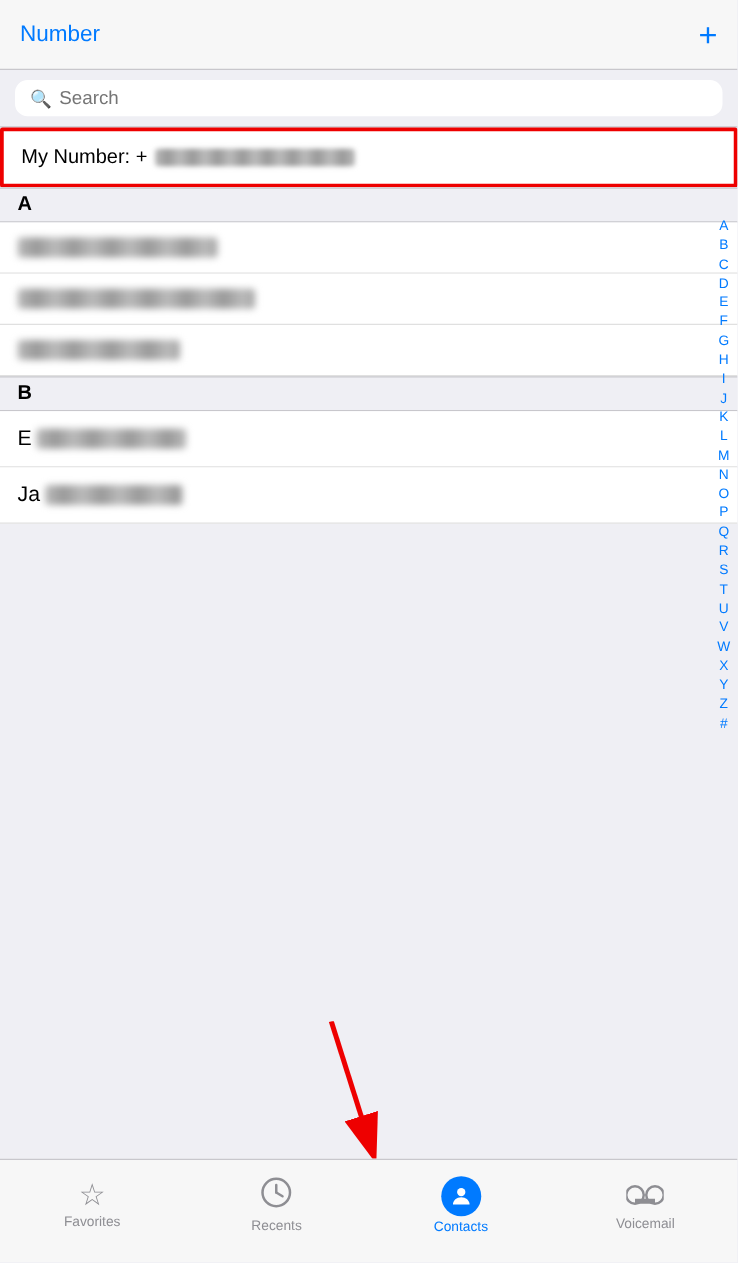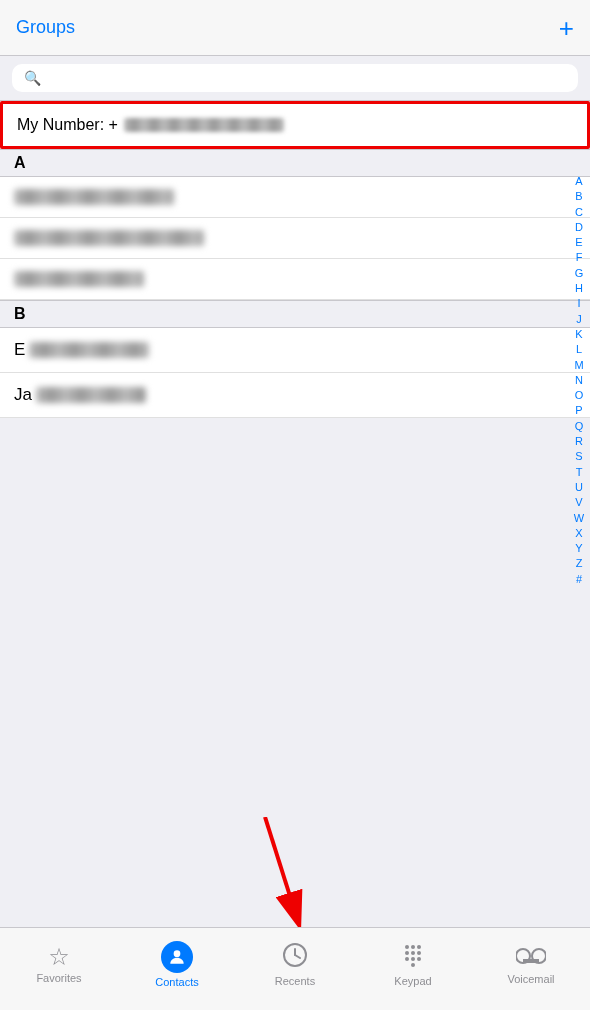--- a/index.html
+++ b/index.html
@@ -222,27 +222,28 @@
       pointer-events: none;
     }
     .arrow-svg {
       display: block;
     }
   </style>
 </head>
 <body>
 
 <div class="header">
-  <span class="header-groups">Groups</span>
+  <span class="header-groups">Number</span>
   <span class="header-add">+</span>
 </div>
 
 <div class="search-bar">
   <div class="search-input-wrap">
     <span class="search-icon-text">🔍</span>
+    <input class="search-input" type="text" placeholder="Search" style="">
   </div>
 </div>
 
 <div class="my-number-row">
   <span class="my-number-text">My Number: +</span>
   <span class="blurred-number"></span>
 </div>
 
 <div class="alpha-index">
   <span class="alpha-letter">A</span>
@@ -314,57 +315,40 @@
 </div>
 
 <div class="tab-bar">
 
   <div class="tab-item">
     <span class="tab-icon" style="font-size:24px;">☆</span>
     <span class="tab-label">Favorites</span>
   </div>
 
   <div class="tab-item">
-    <div class="contacts-icon-circle">
-      <svg viewBox="0 0 24 24" fill="white">
-        <circle cx="12" cy="8" r="4"></circle>
-        <path d="M4 20c0-4 3.6-7 8-7s8 3 8 7H4z"></path>
-      </svg>
-    </div>
-    <span class="tab-label-active">Contacts</span>
-  </div>
-
-  <div class="tab-item">
     <span class="tab-icon" style="font-size:24px;">
       <svg width="26" height="26" viewBox="0 0 26 26" fill="none">
         <circle cx="13" cy="13" r="11" stroke="#8e8e93" stroke-width="2"></circle>
         <line x1="13" y1="7" x2="13" y2="13" stroke="#8e8e93" stroke-width="2" stroke-linecap="round"></line>
         <line x1="13" y1="13" x2="18" y2="16" stroke="#8e8e93" stroke-width="2" stroke-linecap="round"></line>
       </svg>
     </span>
     <span class="tab-label">Recents</span>
   </div>
 
   <div class="tab-item">
-    <span class="tab-icon">
-      <svg width="26" height="26" viewBox="0 0 26 26">
-        <circle cx="7" cy="5" r="2" fill="#8e8e93"></circle>
-        <circle cx="13" cy="5" r="2" fill="#8e8e93"></circle>
-        <circle cx="19" cy="5" r="2" fill="#8e8e93"></circle>
-        <circle cx="7" cy="11" r="2" fill="#8e8e93"></circle>
-        <circle cx="13" cy="11" r="2" fill="#8e8e93"></circle>
-        <circle cx="19" cy="11" r="2" fill="#8e8e93"></circle>
-        <circle cx="7" cy="17" r="2" fill="#8e8e93"></circle>
-        <circle cx="13" cy="17" r="2" fill="#8e8e93"></circle>
-        <circle cx="19" cy="17" r="2" fill="#8e8e93"></circle>
-        <circle cx="13" cy="23" r="2" fill="#8e8e93"></circle>
+    <div class="contacts-icon-circle">
+      <svg viewBox="0 0 24 24" fill="white">
+        <circle cx="12" cy="8" r="4"></circle>
+        <path d="M4 20c0-4 3.6-7 8-7s8 3 8 7H4z"></path>
       </svg>
-    </span>
-    <span class="tab-label">Keypad</span>
-  </div>
+    </div>
+    <span class="tab-label-active">Contacts</span>
+  </div>
+
 
   <div class="tab-item">
     <span class="tab-icon">
       <svg width="30" height="20" viewBox="0 0 30 20">
         <circle cx="7" cy="10" r="7" fill="none" stroke="#8e8e93" stroke-width="2"></circle>
         <circle cx="23" cy="10" r="7" fill="none" stroke="#8e8e93" stroke-width="2"></circle>
         <rect x="7" y="13" width="16" height="4" fill="#8e8e93"></rect>
       </svg>
     </span>
     <span class="tab-label">Voicemail</span>

